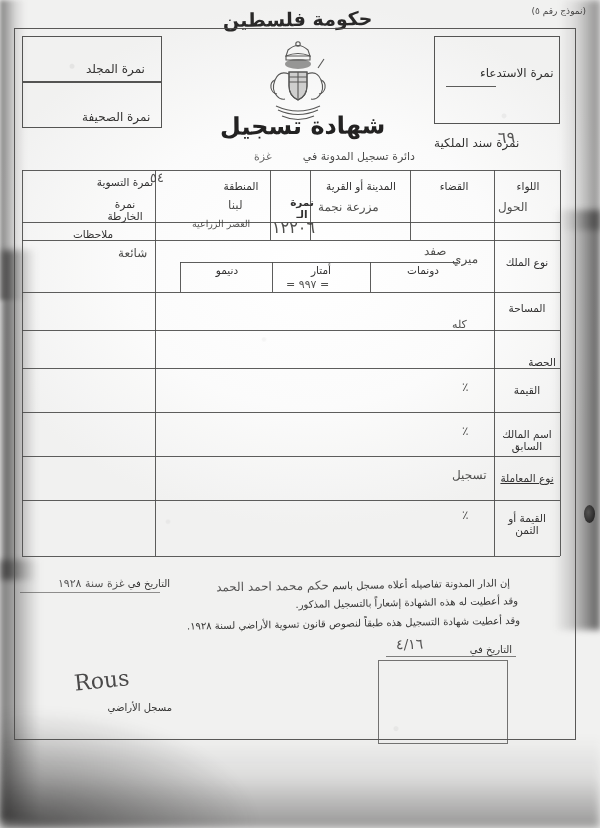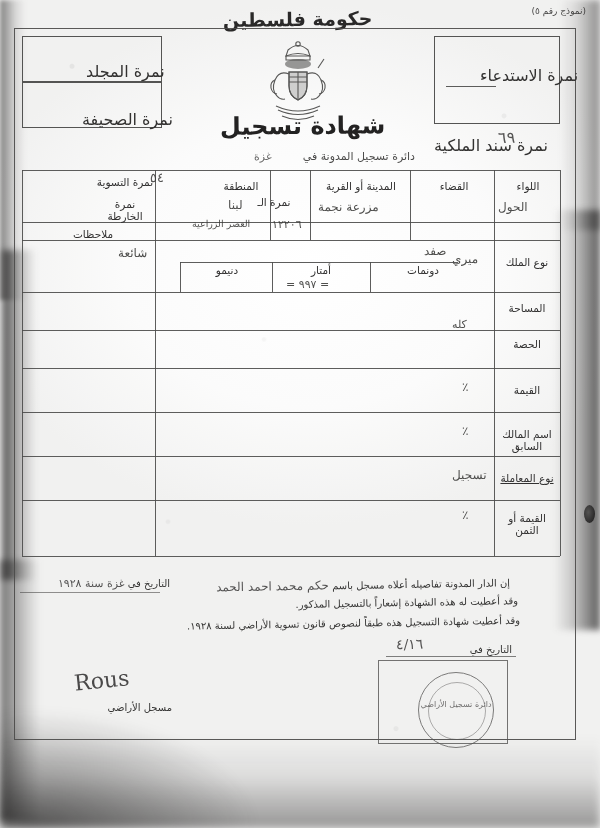--- a/index.html
+++ b/index.html
@@ -141,21 +141,21 @@
 
   
   .box {
     position: absolute;
     border: 1.1px solid #4d4b46;
     box-sizing: border-box;
     opacity: .95;
   }
   .box-label {
     position: absolute;
-    font-size: 16px;
+    font-size: 12px;
     color: #34322e;
   }
 
   
   .cell-label {
     position: absolute;
     font-size: 10.5px;
     color: #333130;
     text-align: center;
   }
@@ -290,47 +290,47 @@
   <div class="line v" style="left:560px; top:170px; height:386px;"></div>
   <div class="line v" style="left:494px; top:170px; height:386px;"></div>
   <div class="line v" style="left:410px; top:170px; height:70px;"></div>
   <div class="line v" style="left:310px; top:170px; height:70px;"></div>
   <div class="line v" style="left:270px; top:170px; height:70px;"></div>
   <div class="line v" style="left:155px; top:170px; height:386px;"></div>
 
   <div class="cell-label" style="left:500px; top:180px; width:56px;">اللواء</div>
   <div class="cell-label" style="left:420px; top:180px; width:68px;">القضاء</div>
   <div class="cell-label" style="left:316px; top:180px; width:90px;">المدينة أو القرية</div>
-  <div class="cell-label" style="left:256px; top:196px; width:36px;">نمرة الـ</div>
+  <div class="cell-label" style="left:284px; top:196px; width:36px;font-weight:bold;">نمرة الـ</div>
   <div class="cell-label" style="left:216px; top:180px; width:50px;">المنطقة</div>
   <div class="cell-label" style="left:96px; top:176px; width:58px;">نمرة التسوية</div>
   <div class="cell-label" style="left:96px; top:198px; width:58px;">نمرة الخارطة</div>
   <div class="hand" style="position:absolute; left:150px; top:170px; font-size:13px;">٥٤</div>
 
   <div class="cell-val" style="left:498px; top:200px;">الحول</div>
   <div class="cell-val" style="left:424px; top:200px;margin-top:44px;">صفد</div>
   <div class="cell-val" style="left:318px; top:200px;">مزرعة نجمة</div>
-  <div class="cell-val" style="left:272px; top:218px; font-size:11px;">١٢٢٠٦</div>
+  <div class="cell-val" style="left:272px; top:218px; font-size:16px;">١٢٢٠٦</div>
   <div class="cell-val" style="left:228px; top:198px;">لبنا</div>
   <div class="cell-val small" style="left:192px; top:218px;">العصر الزراعية</div>
 
   <div class="cell-label" style="left:58px; top:228px; width:70px;">ملاحظات</div>
   <div class="cell-val" style="left:118px; top:246px;">شائعة</div>
 
   <div class="line h" style="left:22px; top:292px; width:538px;"></div>
   <div class="line h" style="left:22px; top:330px; width:538px;"></div>
   <div class="line h" style="left:22px; top:368px; width:538px;"></div>
   <div class="line h" style="left:22px; top:412px; width:538px;"></div>
   <div class="line h" style="left:22px; top:456px; width:538px;"></div>
   <div class="line h" style="left:22px; top:500px; width:538px;"></div>
   <div class="line h" style="left:22px; top:556px; width:538px;"></div>
 
   <div class="cell-label" style="left:498px; top:256px; width:58px;">نوع الملك</div>
   <div class="cell-label" style="left:498px; top:302px; width:58px;">المساحة</div>
-  <div class="cell-label" style="left:498px; top:338px; width:58px;">الحصة</div>
+  <div class="cell-label" style="left:498px; top:356px; width:58px;text-align:right;">الحصة</div>
   <div class="cell-label" style="left:498px; top:384px; width:58px;">القيمة</div>
   <div class="cell-label" style="left:496px; top:428px; width:62px;">اسم المالك السابق</div>
   <div class="cell-label" style="left:498px; top:472px; width:58px;text-decoration:underline;">نوع المعاملة</div>
   <div class="cell-label" style="left:496px; top:512px; width:62px;">القيمة أو الثمن</div>
 
   <div class="cell-val" style="left:452px; top:252px;">ميري</div>
   <div class="cell-val" style="left:452px; top:318px; font-size:11px;">كله</div>
   <div class="cell-val" style="left:462px; top:380px;">٪</div>
   <div class="cell-val" style="left:462px; top:424px;">٪</div>
   <div class="cell-val" style="left:452px; top:468px;">تسجيل</div>
@@ -359,19 +359,15 @@
   </div>
   <div class="line h" style="left:20px; top:592px; width:140px; opacity:.6;"></div>
 
   <div class="foot" style="left:452px; top:642px; width:60px;">التاريخ في</div>
   <div class="hand" style="position:absolute; left:396px; top:636px; font-size:14px;">٤/١٦</div>
   <div class="line h" style="left:386px; top:656px; width:130px; opacity:.7;"></div>
 
   <div class="sig" style="left:74px; top:668px;">Rous</div>
   <div class="foot" style="left:72px; top:700px; width:100px;">مسجل الأراضي</div>
 
-  <div class="stamp-circle" style="left:418px; top:672px;">
-    <div class="stamp-inner"></div>
-    <div class="stamp-text">دائرة تسجيل الأراضي</div>
-  </div>
   <div class="box" style="left:378px; top:660px; width:130px; height:84px; border-color:#55524c; opacity:.8;"></div>
 
 </div>
 
 </body></html>

